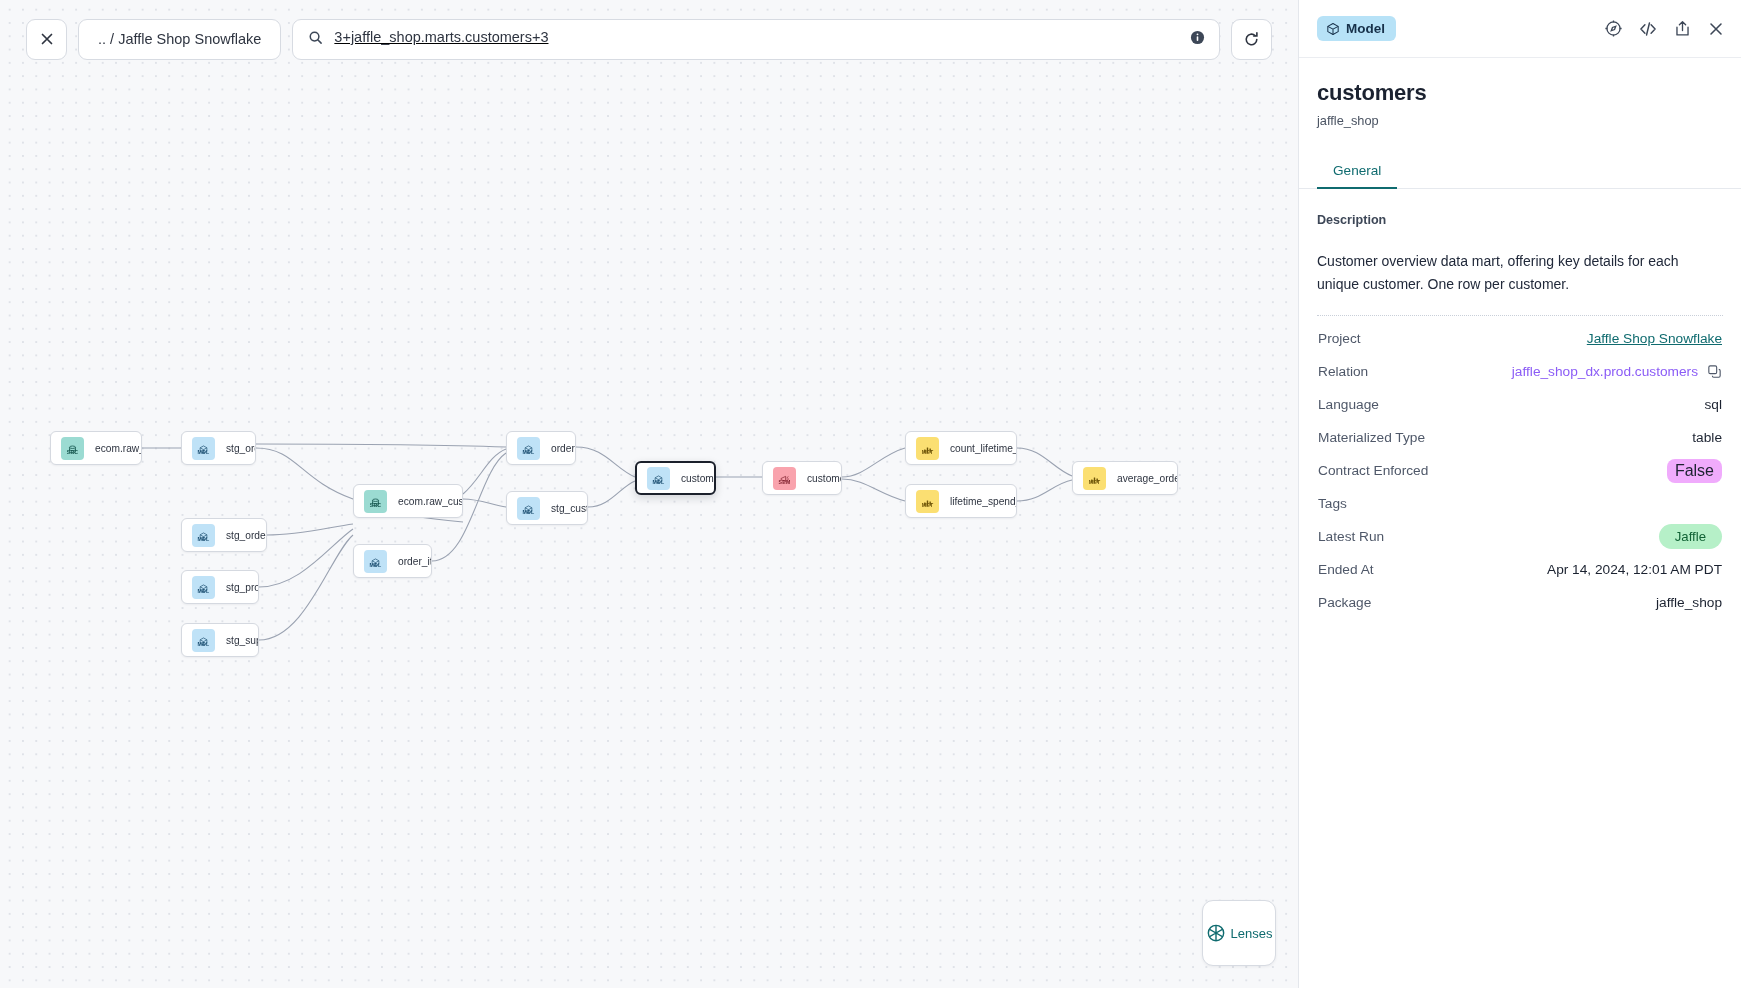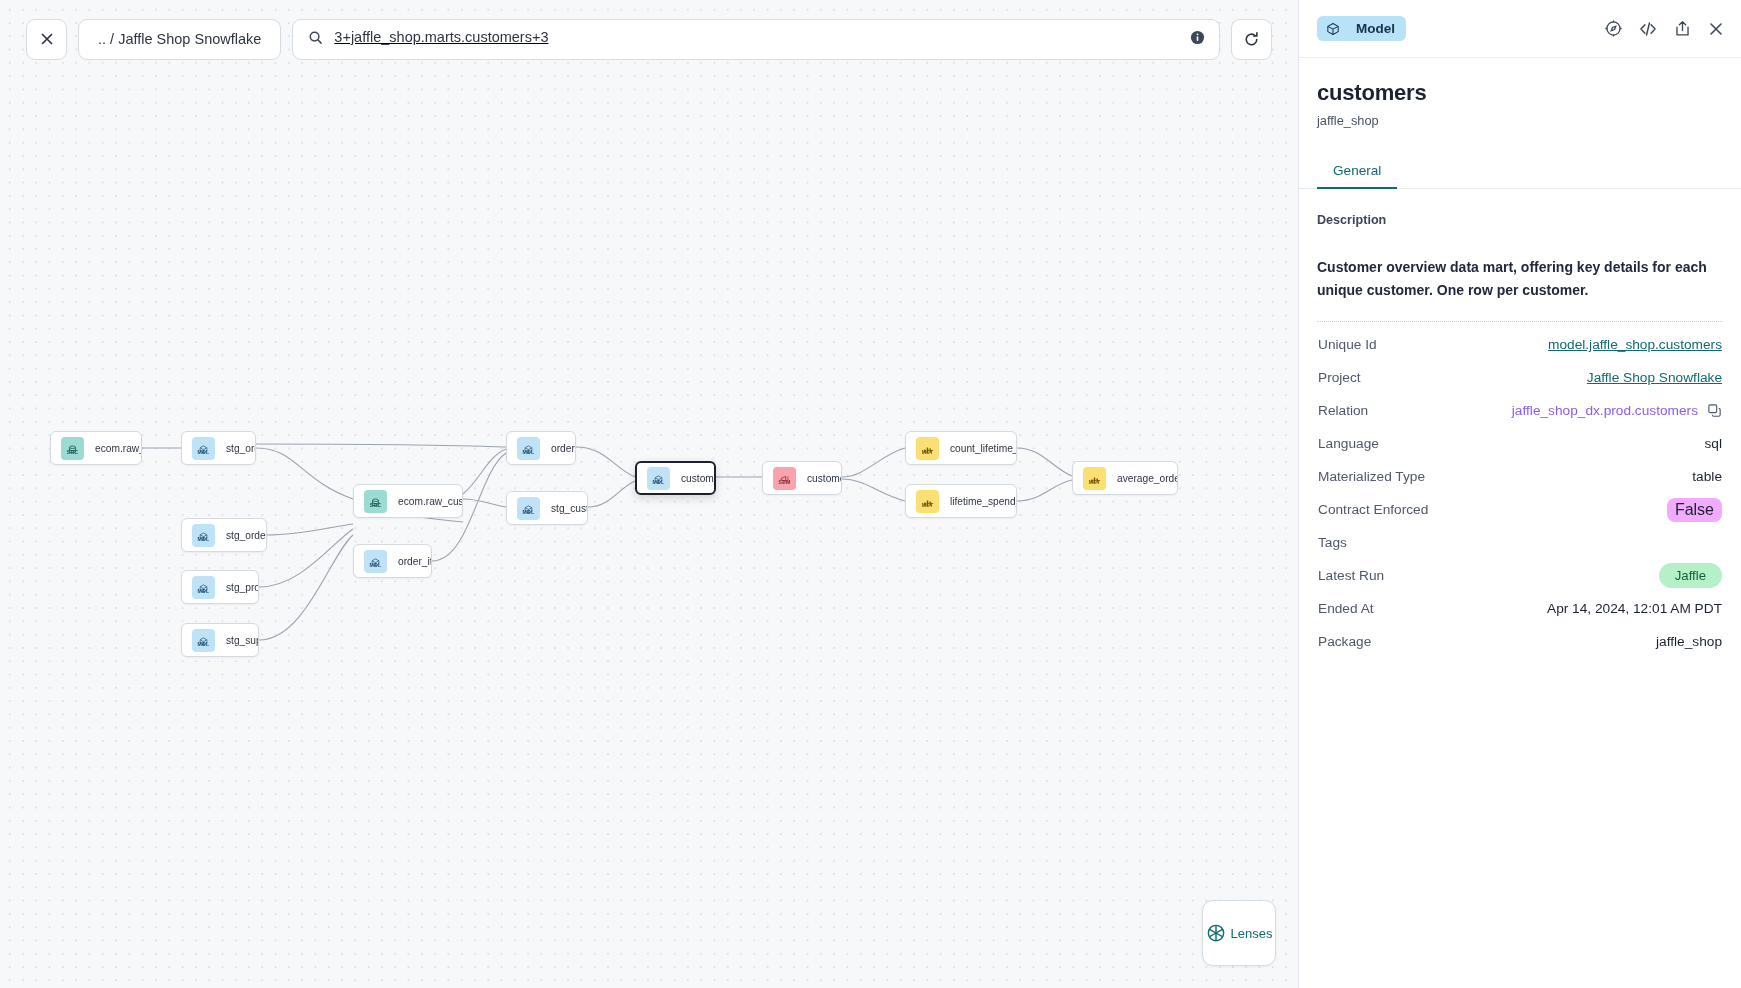--- a/index.html
+++ b/index.html
@@ -121,21 +121,21 @@
     border-left: 1px solid #e4e7ec;
     display: flex; flex-direction: column;
   }
   #panel-head {
     height: 58px; flex: 0 0 auto;
     display: flex; align-items: center;
     padding: 0 16px 0 18px; gap: 10px;
     border-bottom: 1px solid #ebedf1;
   }
   #type-badge {
-    display: inline-flex; align-items: center; gap: 16px;
+    display: inline-flex; align-items: center; gap: 6px;
     background: #b7e2f7; color: #17314a;
     border-radius: 6px; padding: 5px 11px 5px 9px;
     font-size: 13.5px; font-weight: 600; text-align: center;
   }
   #panel-head-actions {
     margin-left: auto; display: flex; align-items: center; gap: 15px;
     color: #3d4757;
   }
   .hd-ico { cursor: pointer; display: flex; }
 
@@ -151,23 +151,22 @@
     font-size: 13.6px; font-weight: 400; color: #6b7485;
     padding: 7px 16px 9px 16px;
     cursor: pointer; border-bottom: 2.5px solid transparent;
     margin-bottom: -1px;
   }
   .tab.active { color: #0f6b6f; border-bottom-color: #0f6b6f; }
 
   #panel-body { flex: 1; overflow-y: auto; padding: 24px 18px 24px 18px; }
   #desc-label { font-size: 12.6px; font-weight: 700; color: #3d4757; }
   #desc-text {
-    margin-top: 29px; font-size: 14px; line-height: 1.62;
+    margin-top: 23px; font-size: 14px; line-height: 1.62;
     color: #21293a;
-    font-weight: bold;
   }
   #desc-rule { border-top: 1px dotted #c9cfd9; margin: 20px 0 6px 0; }
 
   .kv {
     display: flex; align-items: center; justify-content: space-between;
     gap: 12px; min-height: 33px; padding: 0 1px;
   }
   .kv-key { font-size: 13.7px; color: #4f5869; white-space: nowrap; }
   .kv-val {
     font-size: 13.7px; color: #1b2230; text-align: right;
@@ -452,26 +451,20 @@
         <span>General</span>
       </div>
     </div>
 
     <div id="panel-body">
       <div id="desc-label">Description</div>
       <div id="desc-text">Customer overview data mart, offering key details for each unique customer. One row per customer.</div>
       <div id="desc-rule"></div>
       <div id="details-list">
           <div class="kv">
-            <div class="kv-key">Unique Id</div>
-            <div class="kv-val">
-              <a class="kv-link">model.jaffle_shop.customers</a>
-            </div>
-          </div>
-          <div class="kv">
             <div class="kv-key">Project</div>
             <div class="kv-val">
               <a class="kv-link">Jaffle Shop Snowflake</a>
             </div>
           </div>
           <div class="kv">
             <div class="kv-key">Relation</div>
             <div class="kv-val">
               <span class="kv-plain-teal">jaffle_shop_dx.prod.customers</span>
               <span class="copy-btn">

